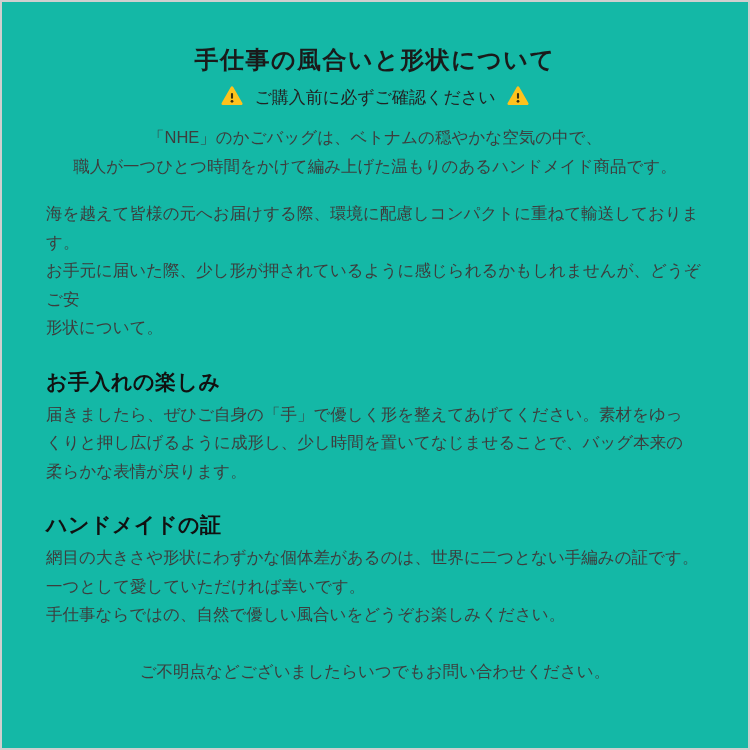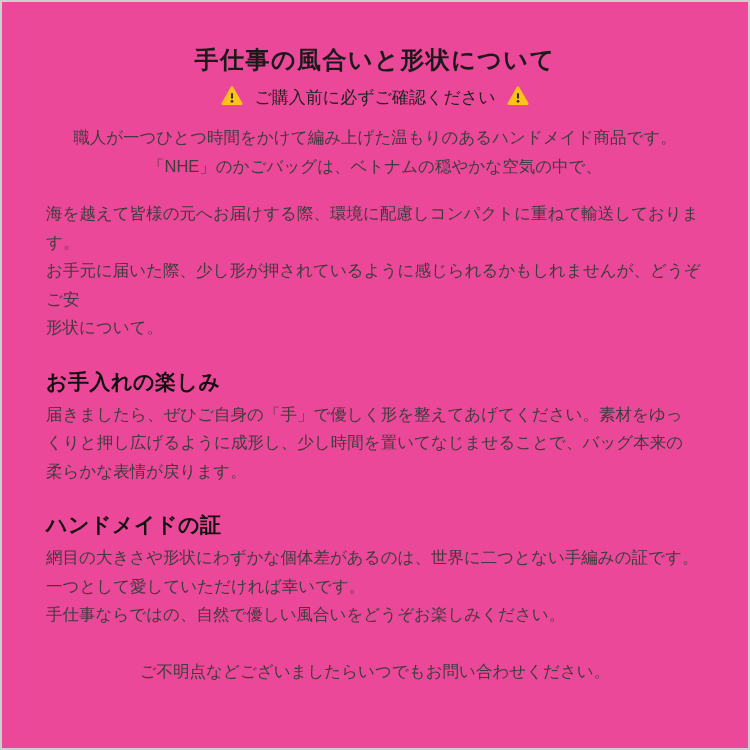--- a/index.html
+++ b/index.html
@@ -7,21 +7,21 @@
   body {
     width: 750px;
     height: 750px;
     font-family: "Liberation Sans", "DejaVu Sans", sans-serif;
     overflow: hidden;
   }
   .page {
     width: 750px;
     height: 750px;
     border: 2px solid #cfcfcf;
-    background: #ec4899;
+    background: #14b8a6;
     padding: 0 44px;
     color: #3d3d3d;
   }
   .title {
     margin-top: 42px;
     text-align: center;
     font-size: 24px;
     line-height: 32px;
     font-weight: bold;
     letter-spacing: 1.5px;
@@ -91,22 +91,22 @@
     <span class="warning-icon">
       <svg viewBox="0 0 24 24" width="22" height="22" aria-hidden="true">
         <path d="M12 3 L22 20.4 H2 Z" fill="#FFC21C" stroke="#FFC21C" stroke-width="3" stroke-linejoin="round"></path>
         <rect x="10.85" y="8.6" width="2.3" height="6.4" rx="1.15" fill="#3a2f10"></rect>
         <circle cx="12" cy="17.8" r="1.5" fill="#3a2f10"></circle>
       </svg>
     </span>
   </div>
 
   <div class="intro">
+    <div>「NHE」のかごバッグは、ベトナムの穏やかな空気の中で、</div>
     <div>職人が一つひとつ時間をかけて編み上げた温もりのあるハンドメイド商品です。</div>
-    <div>「NHE」のかごバッグは、ベトナムの穏やかな空気の中で、</div>
   </div>
 
   <div class="section first">
     <div class="body">
       <div>海を越えて皆様の元へお届けする際、環境に配慮しコンパクトに重ねて輸送しております。</div>
       <div>お手元に届いた際、少し形が押されているように感じられるかもしれませんが、どうぞご安</div>
       <div>形状について。</div>
     </div>
   </div>
 

